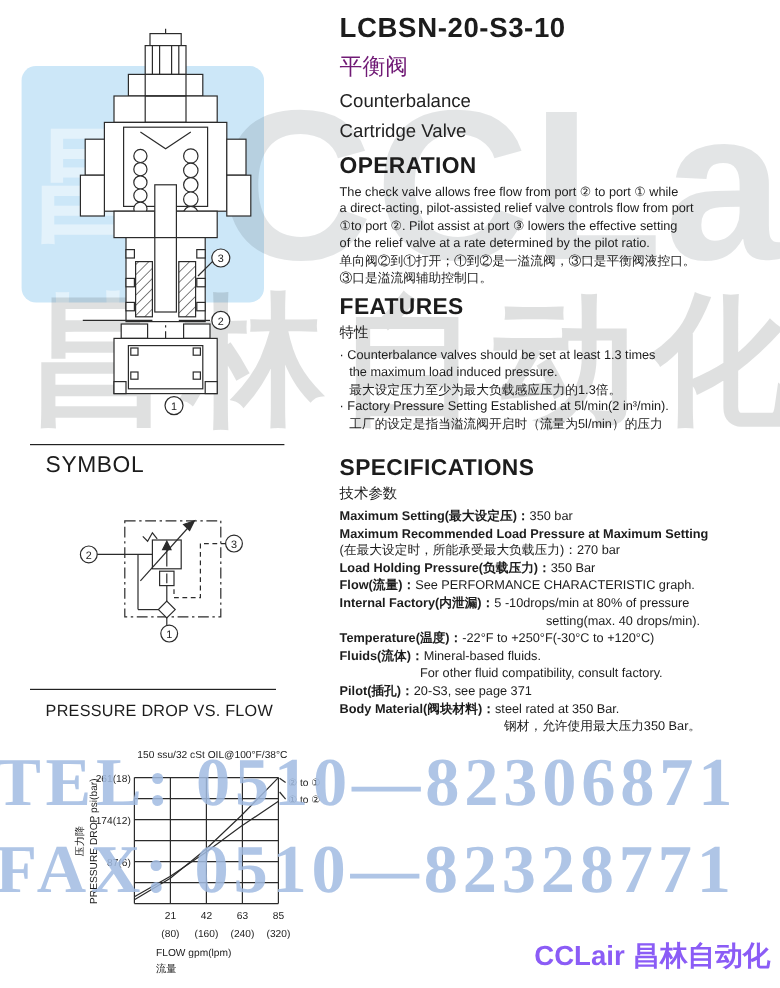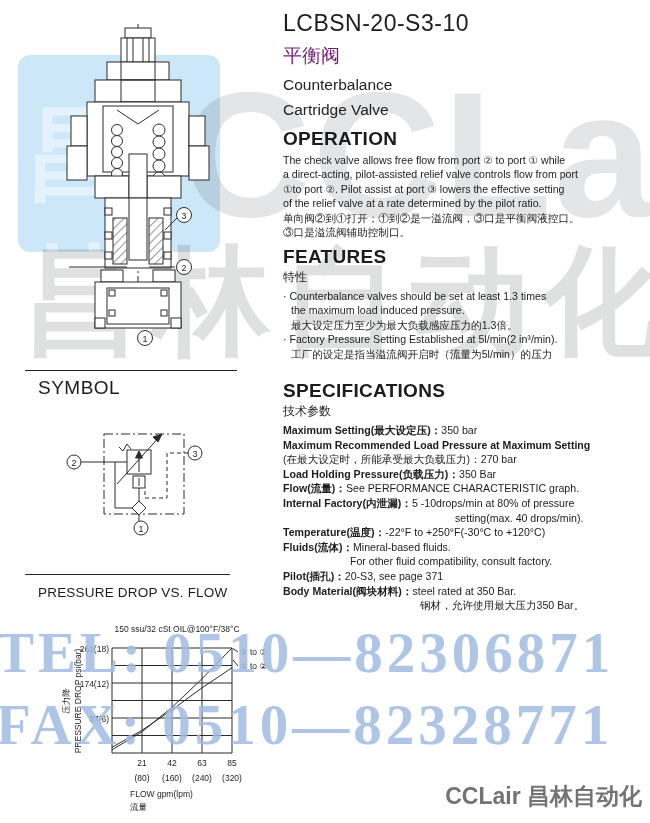--- a/index.html
+++ b/index.html
@@ -13,21 +13,21 @@
   .wm-cclair{position:absolute;left:182px;top:66px;font-size:178px;font-weight:bold;
         color:rgba(60,70,80,.14);white-space:nowrap;letter-spacing:2px;line-height:1;}
   .wm-zh{position:absolute;left:22px;top:242px;font-size:118px;font-weight:bold;
         color:rgba(40,45,50,.15);white-space:nowrap;letter-spacing:12px;line-height:1;}
   .wm-tel{position:absolute;left:-4px;top:620px;font-family:"Liberation Serif",serif;
         font-weight:bold;font-size:57px;letter-spacing:4px;color:#a2bce2;opacity:.85;white-space:nowrap;}
   .wm-fax{position:absolute;left:-4px;top:692px;font-family:"Liberation Serif",serif;
         font-weight:bold;font-size:57px;letter-spacing:4px;color:#a2bce2;opacity:.85;white-space:nowrap;}
   
   .hdr{position:absolute;left:283px;top:10px;width:360px;}
-  .hdr .model{font-size:23px;font-weight:normal;letter-spacing:.5px;}
+  .hdr .model{font-size:23px;font-weight:bold;letter-spacing:.5px;}
   .hdr .zh{font-size:19px;margin-top:6px;color:#701a75;}
   .hdr .en{font-size:15.5px;margin-top:7px;color:#222;}
   
   .sec-head{font-size:19px;font-weight:bold;letter-spacing:.3px;}
   .sec-head-zh{font-size:12px;font-weight:normal;margin-top:1px;}
   .op{position:absolute;left:283px;top:128px;width:365px;}
   .body-lines{font-size:10.6px;line-height:14.4px;margin-top:3px;}
   .feat{position:absolute;left:283px;top:246px;width:365px;}
   .feat .ind{padding-left:8px;}
   .specs{position:absolute;left:283px;top:380px;width:365px;}
@@ -35,21 +35,21 @@
   .spec-line .b{font-weight:bold;}
   .ind-a{padding-left:172px;}
   .ind-b{padding-left:67px;}
   .ind-c{padding-left:137px;}
   
   .rule{position:absolute;height:0;border-top:1.6px solid #222;}
   .rule1{left:25px;top:370px;width:212px;}
   .rule2{left:25px;top:574px;width:205px;}
   .symbol-head{position:absolute;left:38px;top:377px;font-size:19px;font-weight:normal;letter-spacing:.5px;}
   .pdf-head{position:absolute;left:38px;top:585px;font-size:13.5px;font-weight:normal;letter-spacing:.2px;}
-  .footer{position:absolute;right:8px;top:781px;font-size:23px;font-weight:600;color:#737373;}
+  .footer{position:absolute;right:8px;top:781px;font-size:23px;font-weight:600;color:#8b5cf6;}
   svg{overflow:visible;}
   svg text{font-family:"Liberation Sans",sans-serif;fill:#1c1c1c;}
   .dwg line,.dwg rect,.dwg circle,.dwg polyline,.dwg path,.dwg polygon{stroke:#2b2b2b;stroke-width:1;}
   .chart text{font-size:8.5px;}
 </style>
 </head>
 <body>
 
 <div class="page">
 

